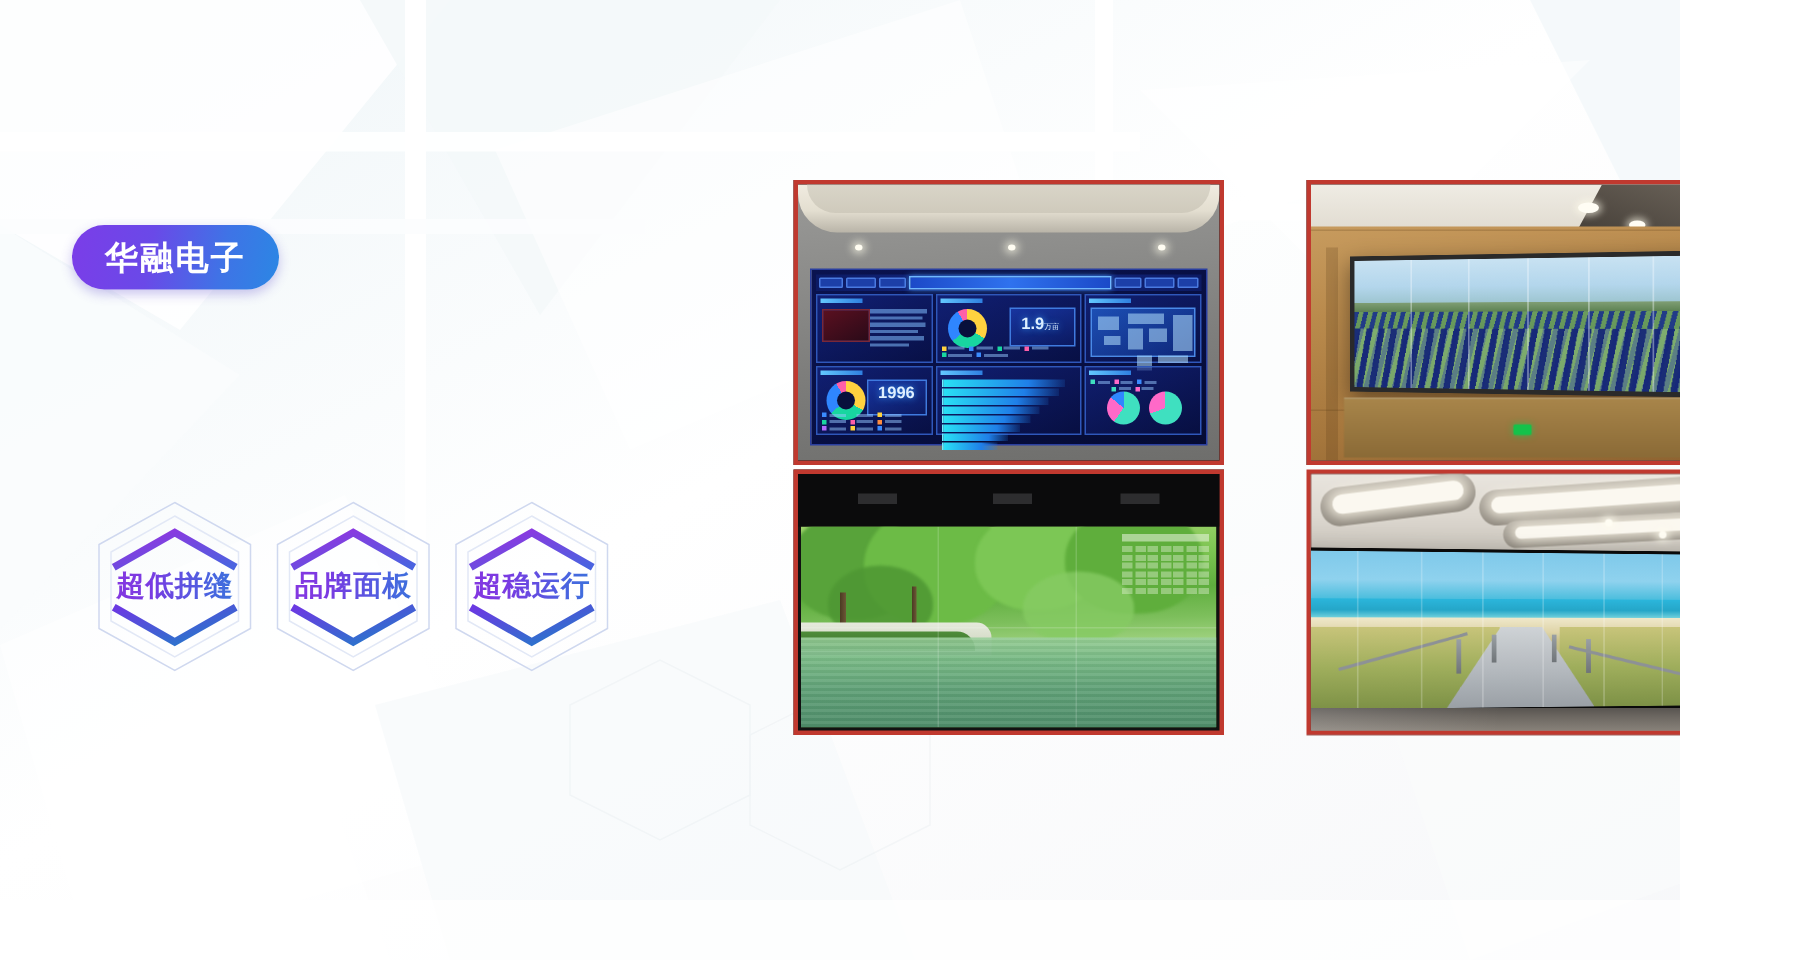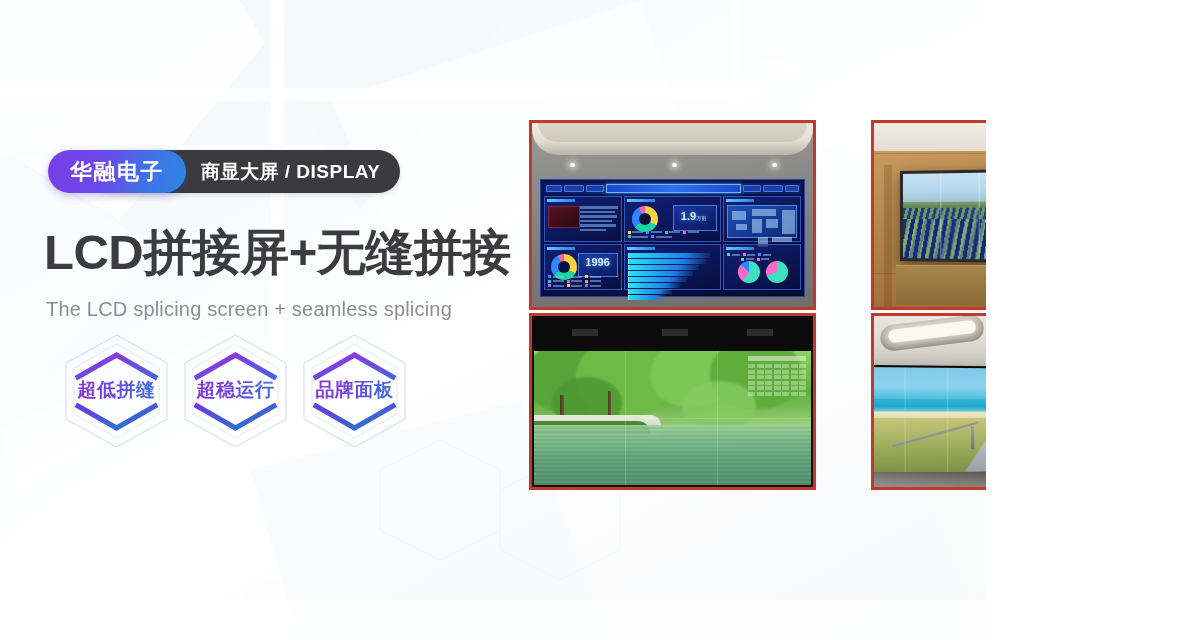--- a/index.html
+++ b/index.html
@@ -5,21 +5,21 @@
 <style>
   * { margin:0; padding:0; box-sizing:border-box; }
   html,body { width:1200px; height:640px; overflow:hidden; }
   body {
     font-family:"Liberation Sans","DejaVu Sans",sans-serif;
     background:#ffffff;
     position:relative;
   }
 
   
-  .banner { position:absolute; inset:0; width:986px; height:640px; overflow:hidden;
+  .banner { position:absolute; inset:0; width:1120px; height:640px; overflow:hidden;
             background:linear-gradient(118deg,#f2f6f8 0%,#eef4f7 16%,#f8fafb 34%,#ffffff 55%,#f7f8fa 74%,#fdfdfe 100%); }
   .bg-facets { position:absolute; inset:0; }
   .bg-facets svg { display:block; width:1200px; height:640px; }
 
   
   .left-col { position:absolute; left:0; top:0; width:530px; height:640px; }
 
   
   .badge-row { position:absolute; left:48px; top:150px; height:43px; display:flex; align-items:stretch; }
   .badge-dark {
@@ -237,27 +237,22 @@
       <rect x="0" y="600" width="1200" height="40" fill="#ffffff" opacity=".75"></rect>
     </svg>
   </div>
 
   <div class="left-col">
 
     <div class="badge-row">
       <div class="badge-grad">
         <span class="badge-grad-text">华融电子</span>
       </div>
-      <div class="badge-dark">
-        <span class="badge-dark-text">商显大屏 / DISPLAY</span>
-      </div>
     </div>
 
-    <div class="headline">LCD拼接屏+无缝拼接</div>
-    <div class="subheadline">The LCD splicing screen + seamless splicing</div>
 
     <div class="hex-row">
 
       <div class="hex-item">
         <svg width="113" height="118" viewBox="0 0 113 118">
           <defs>
             <linearGradient id="chUp1" x1="0" y1="0" x2="1" y2="1">
               <stop offset="0%" stop-color="#9a2fe0"></stop>
                 <stop offset="100%" stop-color="#4a63e0"></stop>
             </linearGradient>
@@ -274,31 +269,31 @@
         <div class="hex-label">超低拼缝</div>
       </div>
 
       <div class="hex-item">
         <svg width="113" height="118" viewBox="0 0 113 118">
           <polygon points="56.5,3 107,31 107,87 56.5,115 6,87 6,31" fill="none" stroke="#cfd8ef" stroke-width="1"></polygon>
           <polygon points="56.5,12 99,36 99,82 56.5,106 14,82 14,36" fill="none" stroke="#e2e8f6" stroke-width="1"></polygon>
           <polyline points="18,45 56.5,23 95,45" fill="none" stroke="url(#chUp1)" stroke-width="5" stroke-linecap="square"></polyline>
           <polyline points="18,74 56.5,96 95,74" fill="none" stroke="url(#chDn1)" stroke-width="5" stroke-linecap="square"></polyline>
         </svg>
-        <div class="hex-label">超稳运行</div>
+        <div class="hex-label">品牌面板</div>
       </div>
 
       <div class="hex-item">
         <svg width="113" height="118" viewBox="0 0 113 118">
           <polygon points="56.5,3 107,31 107,87 56.5,115 6,87 6,31" fill="none" stroke="#cfd8ef" stroke-width="1"></polygon>
           <polygon points="56.5,12 99,36 99,82 56.5,106 14,82 14,36" fill="none" stroke="#e2e8f6" stroke-width="1"></polygon>
           <polyline points="18,45 56.5,23 95,45" fill="none" stroke="url(#chUp1)" stroke-width="5" stroke-linecap="square"></polyline>
           <polyline points="18,74 56.5,96 95,74" fill="none" stroke="url(#chDn1)" stroke-width="5" stroke-linecap="square"></polyline>
         </svg>
-        <div class="hex-label">品牌面板</div>
+        <div class="hex-label">超稳运行</div>
       </div>
 
 
     </div>
   </div>
 
   <div class="photo p1">
     <div class="photo-inner">
       <div class="room"></div>
       <div class="ceiling">

